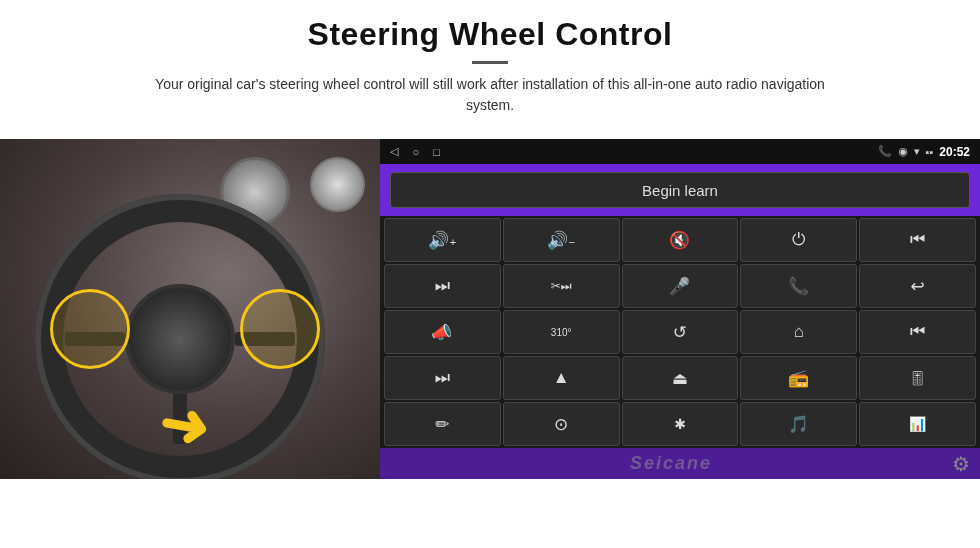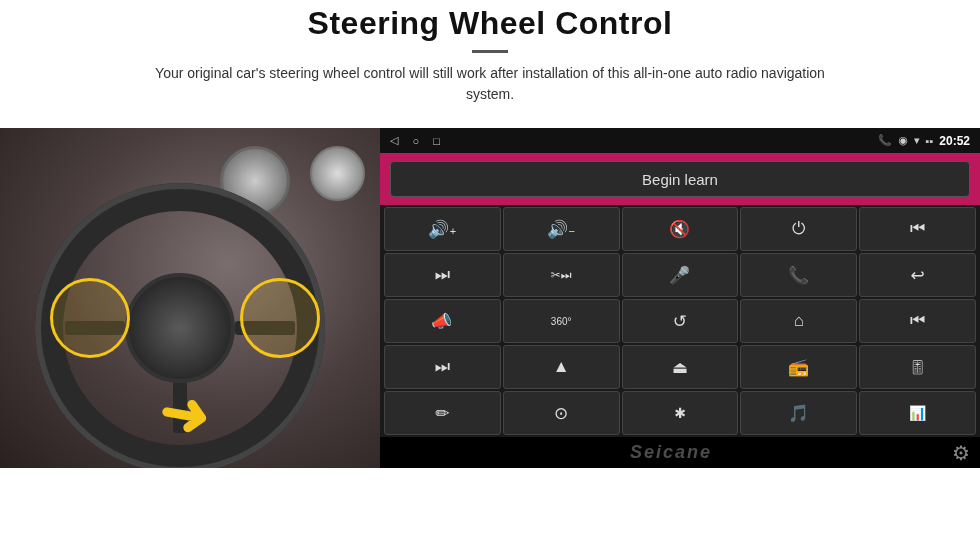--- a/index.html
+++ b/index.html
@@ -10,21 +10,21 @@
       font-family: Arial, sans-serif;
       overflow: hidden;
     }
 
     .page-wrapper {
       width: 980px;
       height: 548px;
       display: flex;
       flex-direction: column;
       align-items: center;
-      padding-top: 5px;
+      padding-top: 16px;
     }
 
     .title-section {
       text-align: center;
       width: 100%;
     }
 
     .main-title {
       font-size: 32px;
       font-weight: 900;
@@ -223,21 +223,21 @@
       display: flex;
       gap: 6px;
       align-items: center;
       color: #ccc;
       font-size: 11px;
     }
 
     
     .begin-learn-row {
       padding: 8px 10px;
-      background: #be185d;
+      background: #6d28d9;
     }
 
     .begin-learn-btn {
       width: 100%;
       height: 36px;
       background: #2a2a2a;
       border: 1px solid #555;
       border-radius: 4px;
       display: flex;
       align-items: center;
@@ -265,21 +265,21 @@
       justify-content: center;
       color: #ddd;
       font-size: 17px;
       cursor: pointer;
       height: 44px;
     }
 
     
     .screen-footer {
       height: 32px;
-      background: #000000;
+      background: #4c1d95;
       display: flex;
       align-items: center;
       justify-content: space-between;
       padding: 0 10px;
     }
 
     .seicane-text {
       color: rgba(150,150,150,0.5);
       font-size: 18px;
       font-style: italic;
@@ -375,21 +375,21 @@
             <span>📞</span>
           </div>
         <div class="ctrl-btn">
             <span>↩</span>
           </div>
 
         <div class="ctrl-btn">
             <span>📣</span>
           </div>
         <div class="ctrl-btn">
-            <span style="font-size:10px">360°</span>
+            <span style="font-size:10px">310°</span>
           </div>
         <div class="ctrl-btn">
             <span>↺</span>
           </div>
         <div class="ctrl-btn">
             <span>⌂</span>
           </div>
         <div class="ctrl-btn">
             <span>⏮</span>
           </div>

